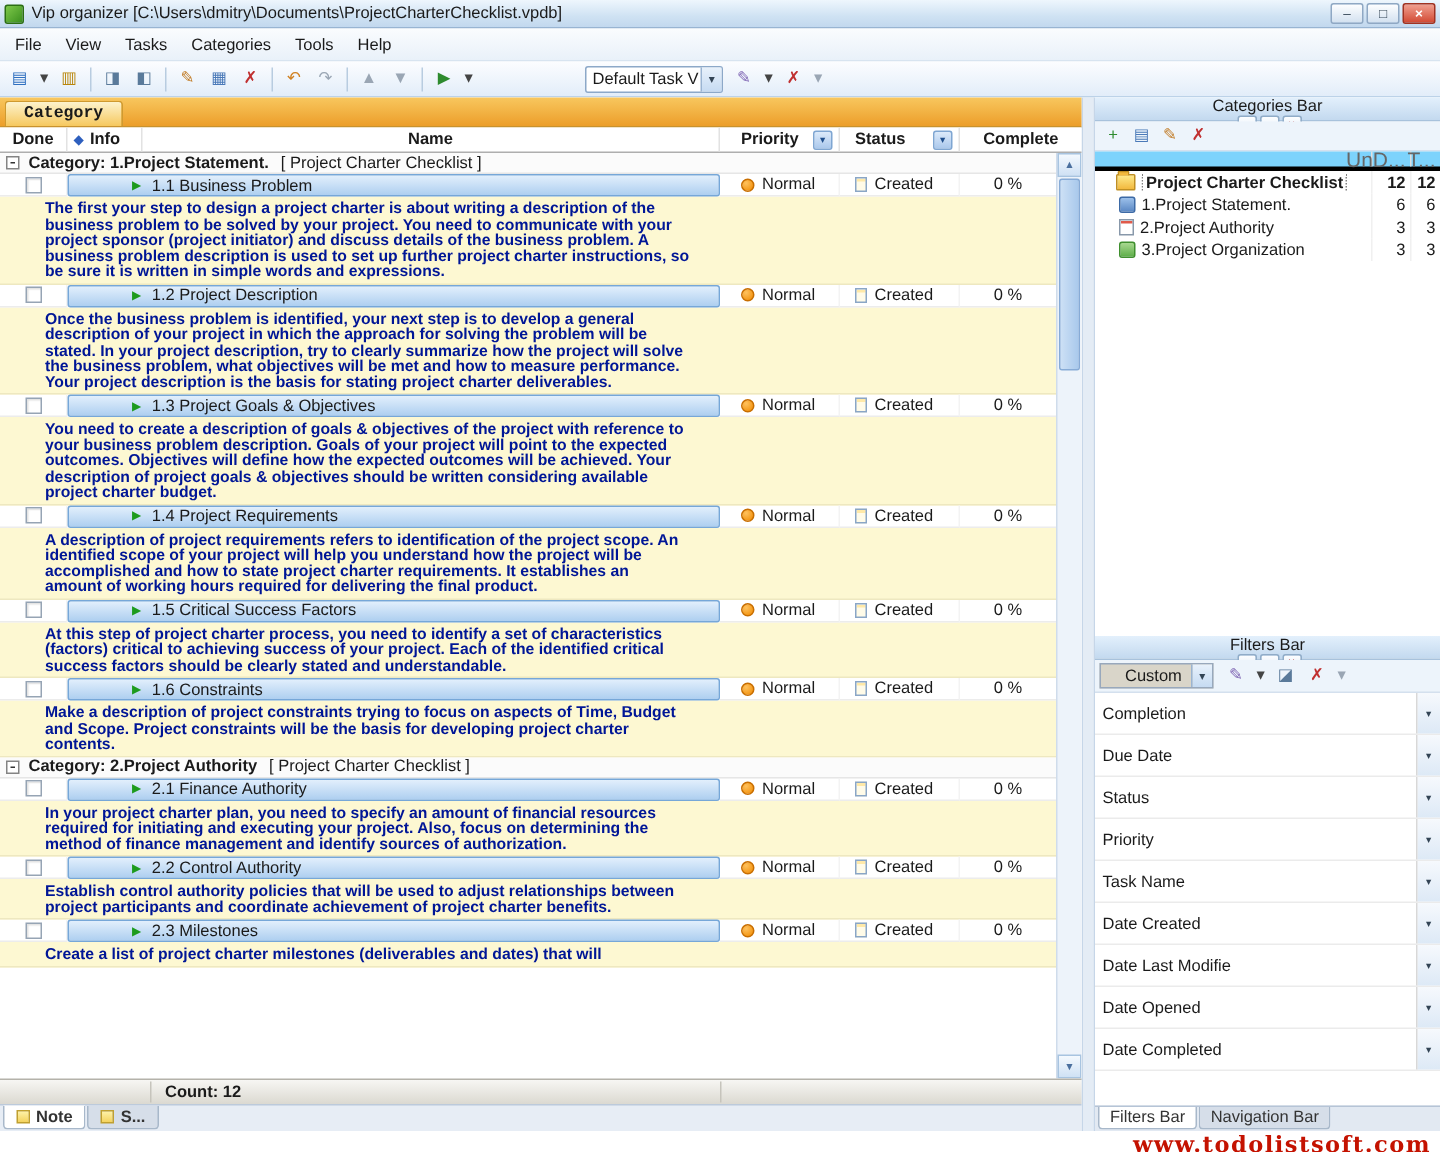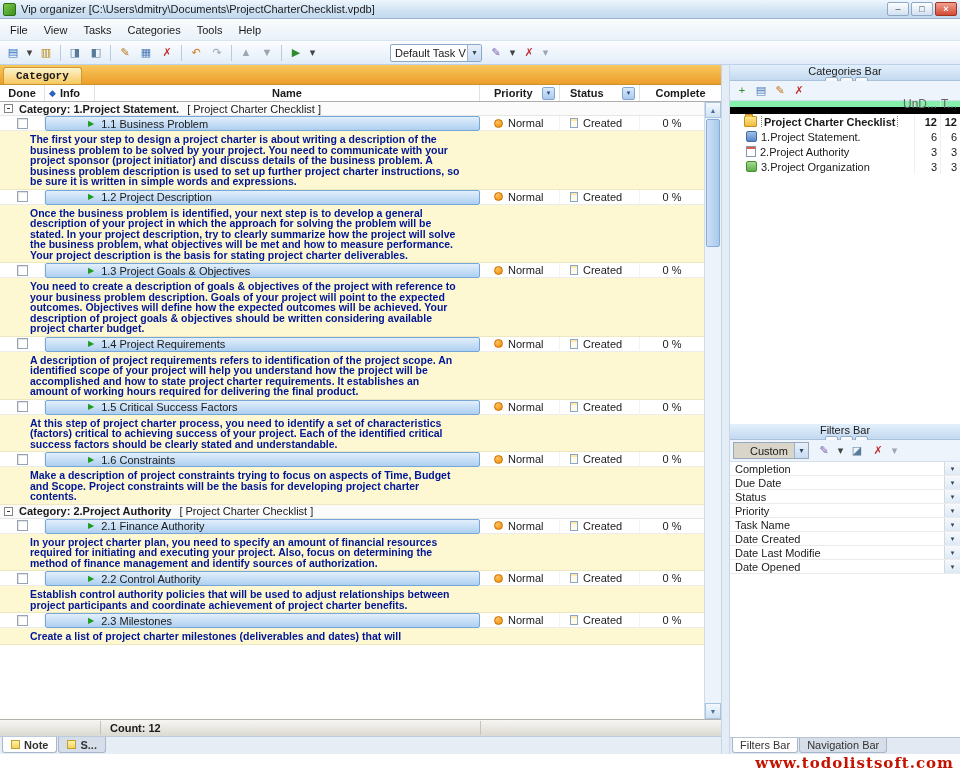--- a/index.html
+++ b/index.html
@@ -86,21 +86,21 @@
 
 
 .panel-header{height:16px;display:flex;align-items:center;background:linear-gradient(#e3f0fc,#c3d9ef);border-bottom:1px solid #a8c2dc;padding:0 3px;flex-direction:column;}
 .panel-title{flex:1;white-space:nowrap;}
 .pbtns{display:flex;}
 .pbtns .tbtn{width:13px;height:12px;border:1px solid #90acc8;background:linear-gradient(#fdfeff,#dce9f6);border-radius:2px;margin-left:2px;}
 .pbtns .tbtn .glyph{font-size:8px;}
 .cat-section{height:359px;display:flex;flex-direction:column;}
 .panel-toolbar{height:20px;display:flex;align-items:center;background:#edf4fb;border-bottom:1px solid #d4e0ee;padding-left:3px;gap:1px;}
 .panel-toolbar .tbtn{width:18px;height:17px;}
-.tree-colheads{height:13px;display:flex;border-bottom:7px solid #000000;background:#86efac;font-size:12px;color:#666;}
+.tree-colheads{height:13px;display:flex;border-bottom:3px solid #000000;background:#7dd3fc;font-size:14px;color:#666;}
 .tch-spacer{flex:1;}
 .tch{display:flex;align-items:center;justify-content:flex-end;padding-right:3px;border-left:1px solid #e0e0e0;}
 .tch.c1{width:26px;}
 .tch.c2{width:20px;}
 .tree{flex:1;background:#fff;overflow:hidden;}
 .tree-row{height:15px;display:flex;align-items:center;}
 .tree-row.root{padding-left:14px;font-weight:bold;}
 .tree-row.child{padding-left:16px;}
 .tree-ico{width:13px;height:11px;margin-right:4px;flex:none;}
 .tree-ico.folder{background:linear-gradient(#fde98a,#f2b93e);border:1px solid #c08f22;border-radius:1px;position:relative;}
@@ -109,21 +109,21 @@
 .tree-ico.note{width:10px;background:#fff;border:1px solid #8898aa;box-shadow:inset 0 2px 0 #e05a4a;}
 .tree-ico.org{width:11px;background:linear-gradient(#a8d890,#5faf4a);border:1px solid #3f8f2e;border-radius:2px;}
 .tree-label-wrap{flex:1;overflow:hidden;white-space:nowrap;}
 .tree-row.root .tree-label{border:1px dotted #808080;padding:0 2px;}
 .tree-count{width:26px;align-self:stretch;display:flex;align-items:center;justify-content:flex-end;padding-right:3px;border-left:1px solid #f0f0f0;}
 .tree-count.c2{width:20px;}
 .filters-section{flex:1;display:flex;flex-direction:column;background:#fff;}
 .filters-toolbar{height:22px;display:flex;align-items:center;background:#edf4fb;border-bottom:1px solid #d4e0ee;padding-left:3px;}
 .custom-combo{height:17px;width:76px;display:flex;align-items:center;border:1px solid #98a8bc;background:#d9d5c9;margin-right:5px;}
 .custom-combo .combo-val{flex:1;padding:0 16px;width:auto;}
-.filter-row{height:14px;display:flex;align-items:center;border-bottom:1px solid #ebebeb;background:#fff;}
+.filter-row{height:28px;display:flex;align-items:center;border-bottom:1px solid #ebebeb;background:#fff;}
 .filter-label{flex:1;padding-left:5px;white-space:nowrap;overflow:hidden;}
 .filter-combo-btn{width:16px;align-self:stretch;display:flex;align-items:center;justify-content:center;border-left:1px solid #d8d8d8;background:linear-gradient(#f6f9fd,#dde9f6);font-size:7px;color:#345;}
 .filters-filler{flex:1;background:#fff;}
 .right-tabs{height:17px;background:#e2e9f2;border-top:1px solid #b6c4d6;display:flex;align-items:flex-start;padding-left:2px;gap:1px;}
 .right-tabs .btab{height:15px;padding:0 7px;}
 
 
 .bottom-strip{height:18px;background:#fff;display:flex;align-items:center;justify-content:flex-end;padding-right:6px;}
 .watermark{font-family:"DejaVu Serif",serif;font-weight:bold;font-size:15px;color:#c41200;letter-spacing:1px;line-height:1;}
 </style>
@@ -654,20 +654,24 @@
   <div class="filter-row">
     <span class="filter-label">Date Last Modifie</span>
     <span class="filter-combo-btn">▾</span>
   </div>
 
   <div class="filter-row">
     <span class="filter-label">Date Opened</span>
     <span class="filter-combo-btn">▾</span>
   </div>
 
+  <div class="filter-row">
+    <span class="filter-label">Date Completed</span>
+    <span class="filter-combo-btn">▾</span>
+  </div>
 </div>
         <div class="filters-filler"></div>
       </div>
 
       <div class="right-tabs">
   <span class="btab active">
             <span class="btab-label">Filters Bar</span>
           </span>
 
   <span class="btab">

